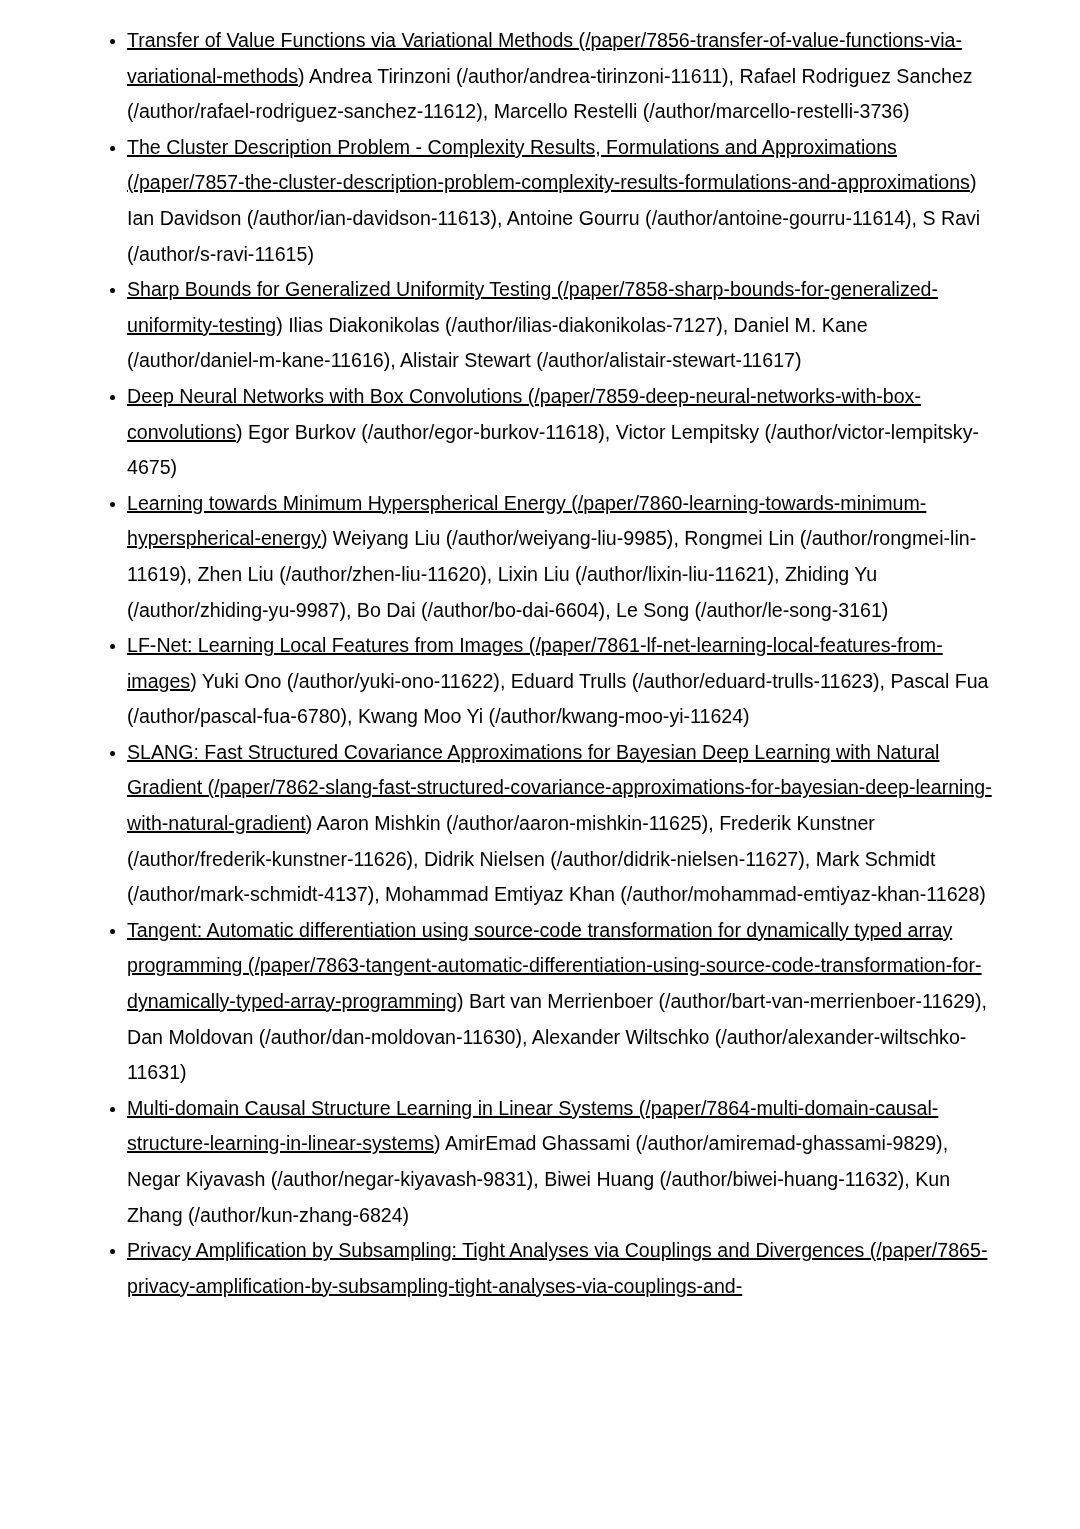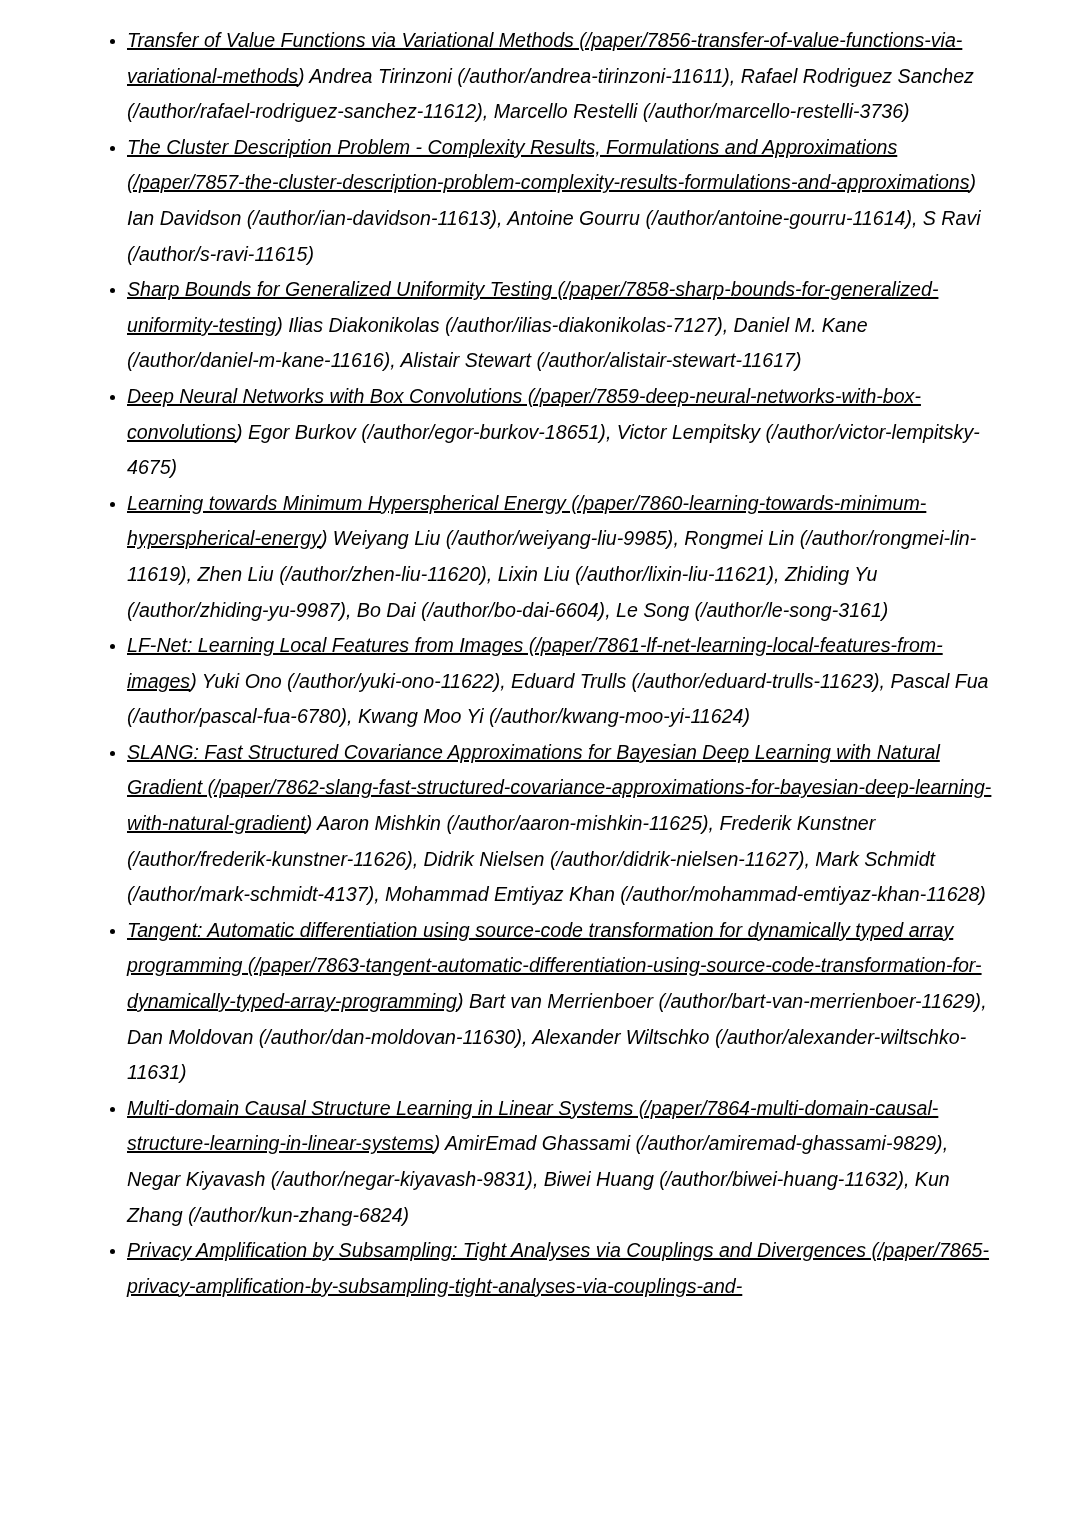--- a/index.html
+++ b/index.html
@@ -12,21 +12,20 @@
     color: #000000;
     font-family: "Liberation Sans", sans-serif;
     font-size: 19.6px;
     line-height: 35.6px;
     -webkit-font-smoothing: antialiased;
   }
   .page {
     width: 1080px;
     height: 1529px;
     background: #ffffff;
-    font-style: italic;
   }
   ul.paper-list {
     margin: 0;
     padding: 23px 78px 0 127px;
     list-style: disc outside;
   }
   ul.paper-list > li {
     margin: 0;
     padding: 0;
   }
@@ -50,21 +49,21 @@
   }
 </style>
 </head>
 <body>
 
 <div class="page">
   <ul class="paper-list">
       <li><a class="paper-link" href="/paper/7856-transfer-of-value-functions-via-variational-methods">Transfer of Value Functions via Variational Methods (/paper/7856-transfer-of-value-functions-via-variational-methods</a><span class="paren">)</span> <span class="author-link">Andrea Tirinzoni (/author/andrea-tirinzoni-11611)</span>, <span class="author-link">Rafael Rodriguez Sanchez (/author/rafael-rodriguez-sanchez-11612)</span>, <span class="author-link">Marcello Restelli (/author/marcello-restelli-3736)</span></li>
       <li><a class="paper-link" href="/paper/7857-the-cluster-description-problem-complexity-results-formulations-and-approximations">The Cluster Description Problem - Complexity Results, Formulations and Approximations (/paper/7857-the-cluster-description-problem-complexity-results-formulations-and-approximations</a><span class="paren">)</span> <span class="author-link">Ian Davidson (/author/ian-davidson-11613)</span>, <span class="author-link">Antoine Gourru (/author/antoine-gourru-11614)</span>, <span class="author-link">S Ravi (/author/s-ravi-11615)</span></li>
       <li><a class="paper-link" href="/paper/7858-sharp-bounds-for-generalized-uniformity-testing">Sharp Bounds for Generalized Uniformity Testing (/paper/7858-sharp-bounds-for-generalized-uniformity-testing</a><span class="paren">)</span> <span class="author-link">Ilias Diakonikolas (/author/ilias-diakonikolas-7127)</span>, <span class="author-link">Daniel M. Kane (/author/daniel-m-kane-11616)</span>, <span class="author-link">Alistair Stewart (/author/alistair-stewart-11617)</span></li>
-      <li><a class="paper-link" href="/paper/7859-deep-neural-networks-with-box-convolutions">Deep Neural Networks with Box Convolutions (/paper/7859-deep-neural-networks-with-box-convolutions</a><span class="paren">)</span> <span class="author-link">Egor Burkov (/author/egor-burkov-18651)</span>, <span class="author-link">Victor Lempitsky (/author/victor-lempitsky-4675)</span></li>
+      <li><a class="paper-link" href="/paper/7859-deep-neural-networks-with-box-convolutions">Deep Neural Networks with Box Convolutions (/paper/7859-deep-neural-networks-with-box-convolutions</a><span class="paren">)</span> <span class="author-link">Egor Burkov (/author/egor-burkov-11618)</span>, <span class="author-link">Victor Lempitsky (/author/victor-lempitsky-4675)</span></li>
       <li><a class="paper-link" href="/paper/7860-learning-towards-minimum-hyperspherical-energy">Learning towards Minimum Hyperspherical Energy (/paper/7860-learning-towards-minimum-hyperspherical-energy</a><span class="paren">)</span> <span class="author-link">Weiyang Liu (/author/weiyang-liu-9985)</span>, <span class="author-link">Rongmei Lin (/author/rongmei-lin-11619)</span>, <span class="author-link">Zhen Liu (/author/zhen-liu-11620)</span>, <span class="author-link">Lixin Liu (/author/lixin-liu-11621)</span>, <span class="author-link">Zhiding Yu (/author/zhiding-yu-9987)</span>, <span class="author-link">Bo Dai (/author/bo-dai-6604)</span>, <span class="author-link">Le Song (/author/le-song-3161)</span></li>
       <li><a class="paper-link" href="/paper/7861-lf-net-learning-local-features-from-images">LF-Net: Learning Local Features from Images (/paper/7861-lf-net-learning-local-features-from-images</a><span class="paren">)</span> <span class="author-link">Yuki Ono (/author/yuki-ono-11622)</span>, <span class="author-link">Eduard Trulls (/author/eduard-trulls-11623)</span>, <span class="author-link">Pascal Fua (/author/pascal-fua-6780)</span>, <span class="author-link">Kwang Moo Yi (/author/kwang-moo-yi-11624)</span></li>
       <li><a class="paper-link" href="/paper/7862-slang-fast-structured-covariance-approximations-for-bayesian-deep-learning-with-natural-gradient">SLANG: Fast Structured Covariance Approximations for Bayesian Deep Learning with Natural Gradient (/paper/7862-slang-fast-structured-covariance-approximations-for-bayesian-deep-learning-with-natural-gradient</a><span class="paren">)</span> <span class="author-link">Aaron Mishkin (/author/aaron-mishkin-11625)</span>, <span class="author-link">Frederik Kunstner (/author/frederik-kunstner-11626)</span>, <span class="author-link">Didrik Nielsen (/author/didrik-nielsen-11627)</span>, <span class="author-link">Mark Schmidt (/author/mark-schmidt-4137)</span>, <span class="author-link">Mohammad Emtiyaz Khan (/author/mohammad-emtiyaz-khan-11628)</span></li>
       <li><a class="paper-link" href="/paper/7863-tangent-automatic-differentiation-using-source-code-transformation-for-dynamically-typed-array-programming">Tangent: Automatic differentiation using source-code transformation for dynamically typed array programming (/paper/7863-tangent-automatic-differentiation-using-source-code-transformation-for-dynamically-typed-array-programming</a><span class="paren">)</span> <span class="author-link">Bart van Merrienboer (/author/bart-van-merrienboer-11629)</span>, <span class="author-link">Dan Moldovan (/author/dan-moldovan-11630)</span>, <span class="author-link">Alexander Wiltschko (/author/alexander-wiltschko-11631)</span></li>
       <li><a class="paper-link" href="/paper/7864-multi-domain-causal-structure-learning-in-linear-systems">Multi-domain Causal Structure Learning in Linear Systems (/paper/7864-multi-domain-causal-structure-learning-in-linear-systems</a><span class="paren">)</span> <span class="author-link">AmirEmad Ghassami (/author/amiremad-ghassami-9829)</span>, <span class="author-link">Negar Kiyavash (/author/negar-kiyavash-9831)</span>, <span class="author-link">Biwei Huang (/author/biwei-huang-11632)</span>, <span class="author-link">Kun Zhang (/author/kun-zhang-6824)</span></li>
       <li><a class="paper-link" href="/paper/7865-privacy-amplification-by-subsampling-tight-analyses-via-couplings-and-">Privacy Amplification by Subsampling: Tight Analyses via Couplings and Divergences (/paper/7865-privacy-amplification-by-subsampling-tight-analyses-via-couplings-and-</a></li>
     </ul>
 </div>
 
 </body></html>

